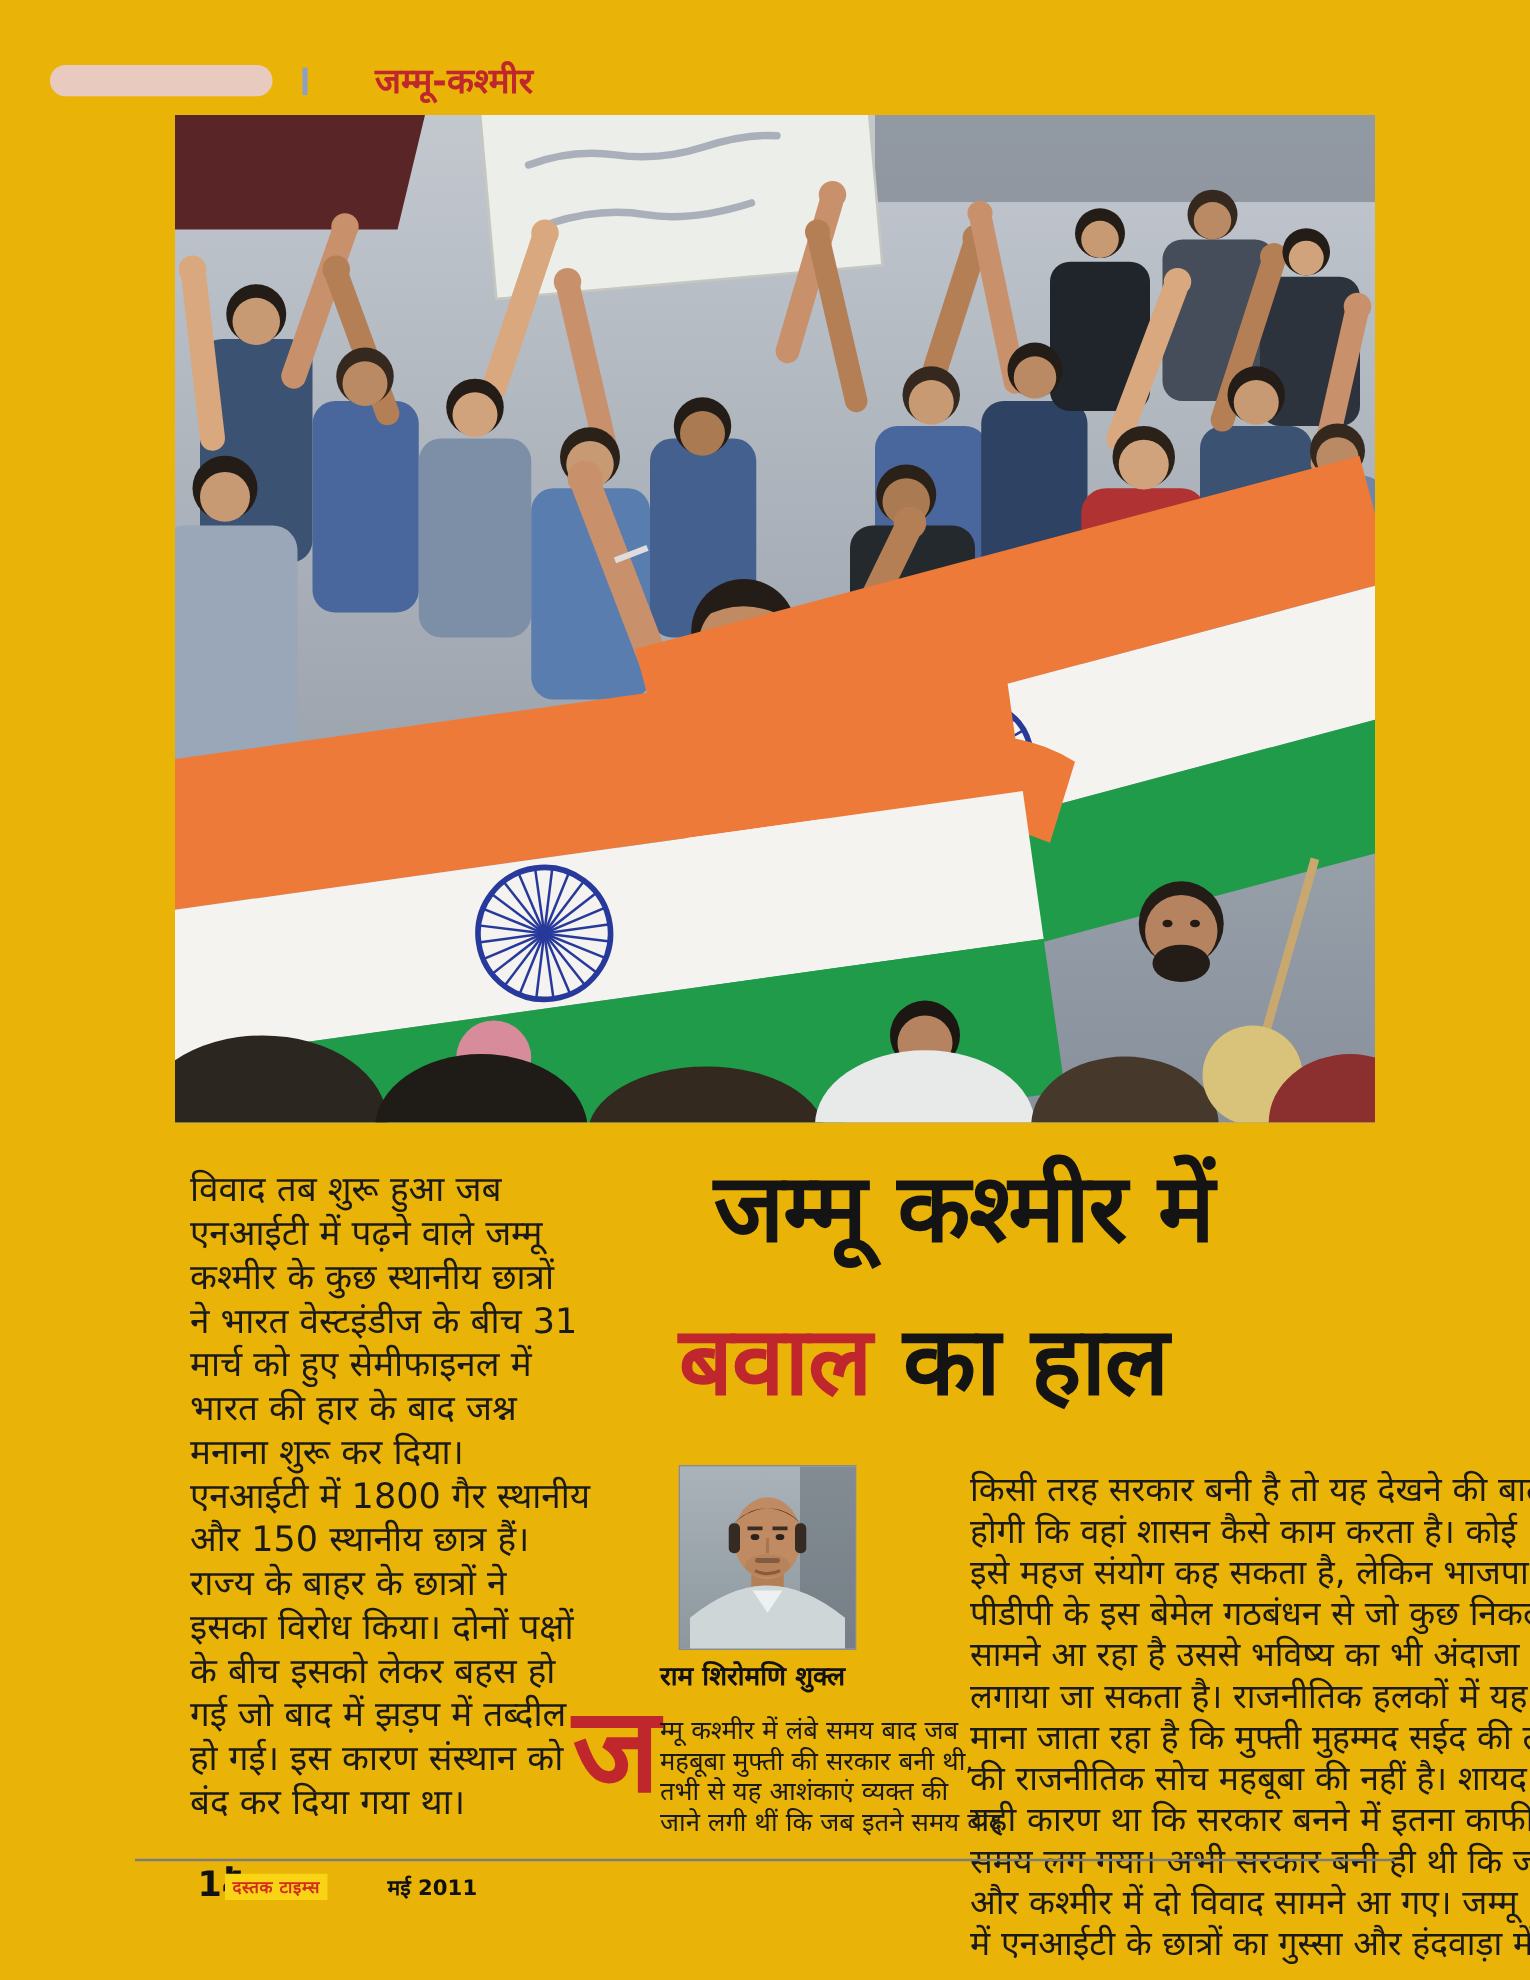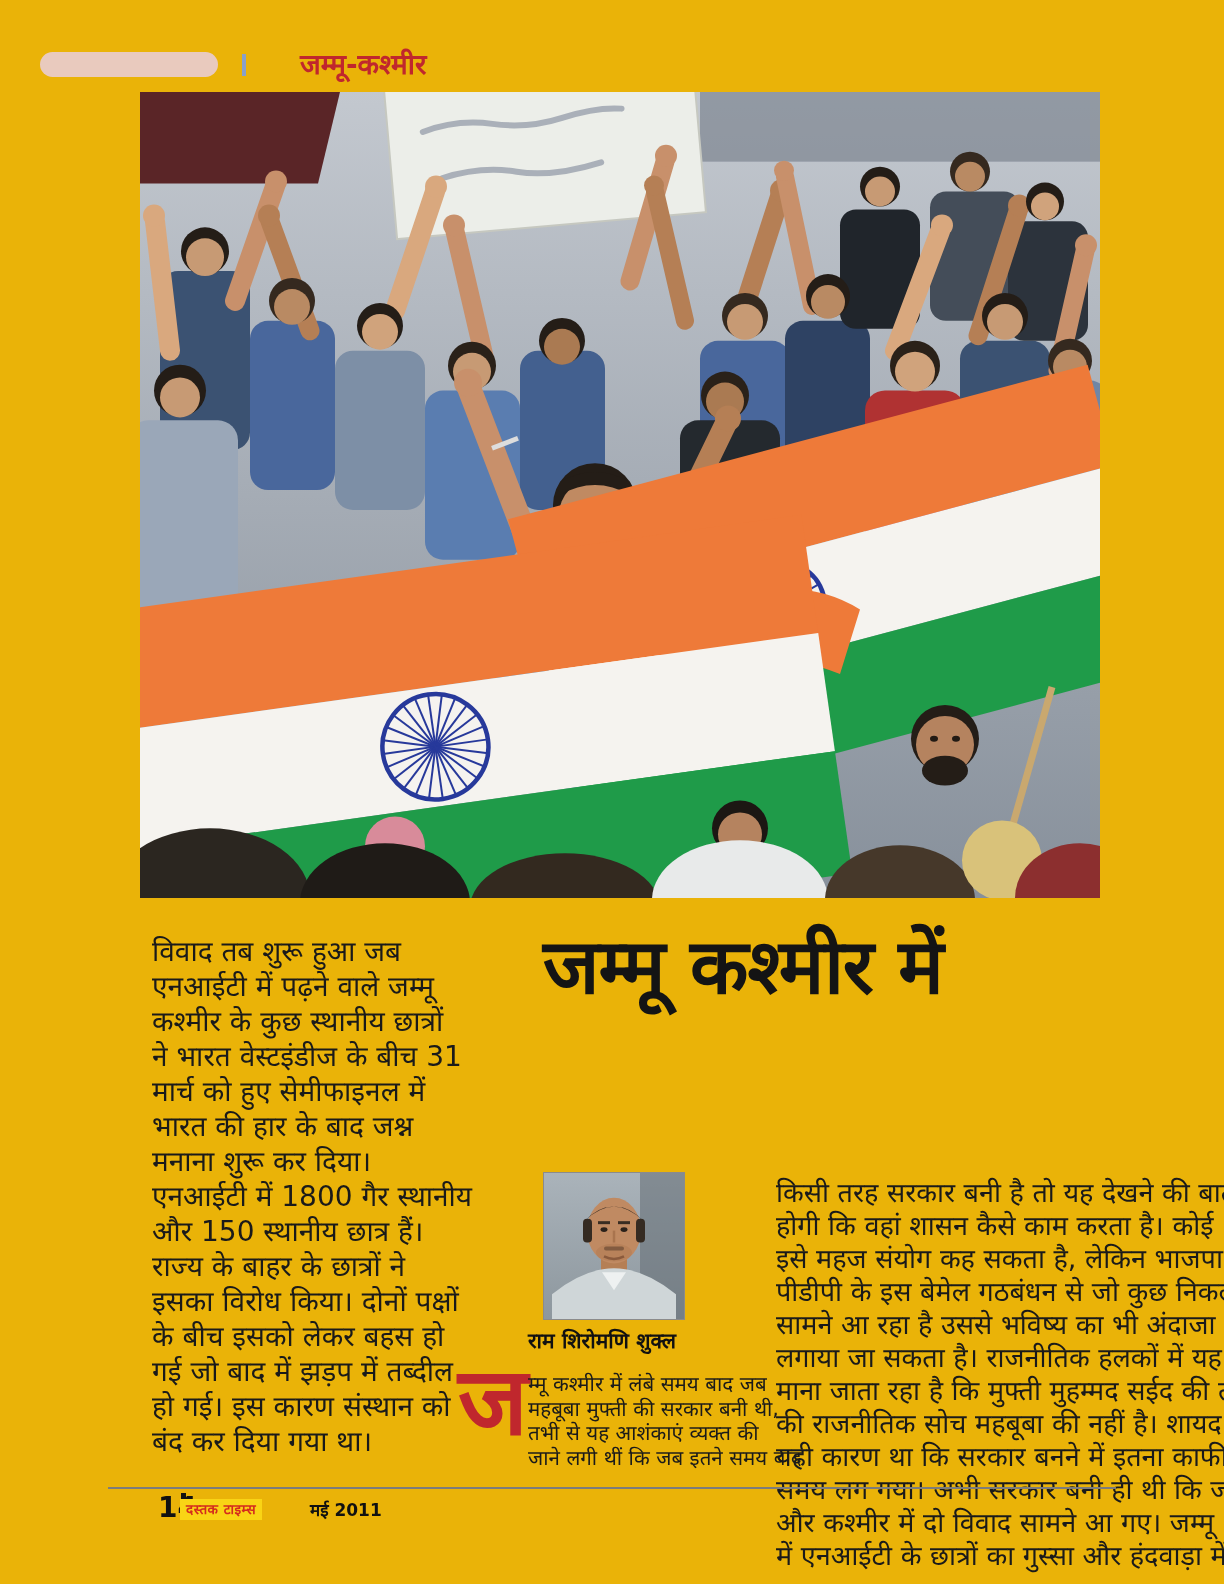--- a/index.html
+++ b/index.html
@@ -11,21 +11,21 @@
   }
   
   .hdr-pill{position:absolute;left:40px;top:52px;width:178px;height:25px;border-radius:13px;background:#e9cabe;}
   .hdr-divider{position:absolute;left:242px;top:54px;width:4px;height:22px;background:#8aa0c8;}
   .hdr-label{position:absolute;left:300px;top:44px;font-size:28px;font-weight:600;color:#c0272d;white-space:pre;}
   
   .photo-wrap{position:absolute;left:140px;top:92px;width:960px;height:806px;overflow:hidden;background:#98a1ab;}
   .photo-wrap svg{display:block;width:100%;height:100%;}
   
   .headline{position:absolute;left:543px;width:575px;font-weight:800;color:#141414;letter-spacing:-1px;white-space:pre;}
-  .headline-1{top:912px;font-size:76px;}
+  .headline-1{top:912px;font-size:76px;margin-left:28px;}
   .headline-2{top:1034px;font-size:76px;}
   .headline .red{color:#c0272d;}
   
   .left-col{
     position:absolute;left:152px;top:934px;width:300px;
     font-size:28px;line-height:35px;white-space:pre;color:#1a1a1a;
   }
   
   .author-box{position:absolute;left:543px;top:1172px;width:140px;height:146px;border:1px solid #8b8b8b;overflow:hidden;background:#9aa4ad;}
   .author-box svg{display:block;width:100%;height:100%;}
@@ -228,20 +228,21 @@
         <circle cx="600" cy="746" r="22" fill="#b5835f"></circle>
         <ellipse cx="600" cy="812" rx="88" ry="60" fill="#e8eaea"></ellipse>
         <ellipse cx="760" cy="812" rx="75" ry="55" fill="#46382a"></ellipse>
         <circle cx="862" cy="772" r="40" fill="#d9c27a"></circle>
         <ellipse cx="940" cy="810" rx="65" ry="55" fill="#8c2f2f"></ellipse>
       </g>
     </svg>
   </div>
 
   <div class="headline headline-1">जम्मू कश्मीर में</div>
+  <div class="headline headline-2"><span class="red">बवाल</span><span> का हाल</span></div>
 
   <div class="left-col">विवाद तब शुरू हुआ जब
 एनआईटी में पढ़ने वाले जम्मू
 कश्मीर के कुछ स्थानीय छात्रों
 ने भारत वेस्टइंडीज के बीच 31
 मार्च को हुए सेमीफाइनल में
 भारत की हार के बाद जश्न
 मनाना शुरू कर दिया।
 एनआईटी में 1800 गैर स्थानीय
 और 150 स्थानीय छात्र हैं।

